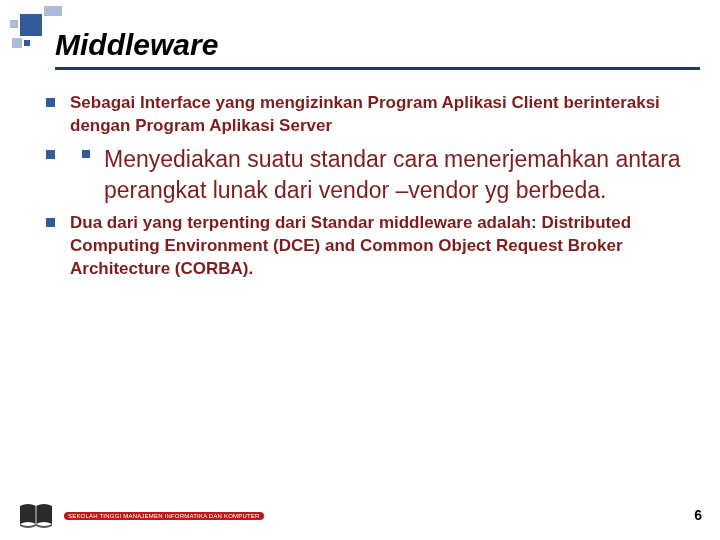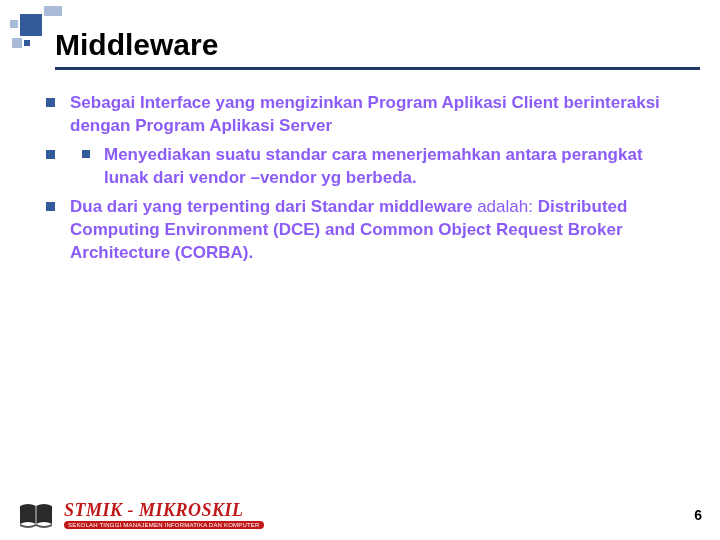--- a/index.html
+++ b/index.html
@@ -21,20 +21,21 @@
   .sq {
     position: absolute;
     background: #335a9a;
   }
   .sq.light { background: #aabbd8; }
   .title-block {
     position: absolute;
     top: 28px;
     left: 55px;
     right: 20px;
+    font-style: italic;
   }
   .title-text {
     font-size: 30px;
     font-weight: bold;
     color: #000;
     line-height: 1.1;
   }
   .title-underline {
     margin-top: 6px;
     height: 3px;
@@ -51,45 +52,45 @@
     list-style: none;
     padding: 0;
   }
   ul.level1 > li {
     position: relative;
     padding-left: 30px;
     margin-bottom: 6px;
     font-size: 17px;
     line-height: 1.35;
     font-weight: bold;
-    color: #8b5cf6;
+    color: #7f1d1d;
   }
   ul.level1 > li::before {
     content: "";
     position: absolute;
     left: 6px;
     top: 6px;
     width: 9px;
     height: 9px;
     background: #335a9a;
   }
   .b3-text { font-weight: bold; }
-  .b3-text .normal { font-weight: normal; margin-top: 16px; }
+  .b3-text .normal { font-weight: bold; margin-top: 16px; }
   ul.level2 {
     list-style: none;
     padding: 0;
     margin-top: 4px;
   }
   ul.level2 > li {
     position: relative;
     padding-left: 34px;
     margin-bottom: 4px;
-    font-size: 17px;
+    font-size: 23px;
     line-height: 1.35;
-    font-weight: bold;
+    font-weight: normal;
   }
   ul.level2 > li::before {
     content: "";
     position: absolute;
     left: 12px;
     top: 6px;
     width: 8px;
     height: 8px;
     background: #335a9a;
   }
@@ -174,18 +175,17 @@
 <div class="footer">
   <div class="logo-group">
     <span class="book-icon">
       <svg width="36" height="30" viewBox="0 0 36 30">
         <path d="M2 6 Q10 2 18 6 Q26 2 34 6 L34 24 Q26 20 18 24 Q10 20 2 24 Z" fill="#2a2a2a"></path>
         <path d="M18 6 L18 24" stroke="#fff" stroke-width="0.8" fill="none"></path>
         <path d="M2 24 Q10 28 18 24 Q26 28 34 24 L34 26 Q26 30 18 26 Q10 30 2 26 Z" fill="#555"></path>
       </svg>
     </span>
     <div class="text-logo">
-      <span class="main">STMIK - MIKROSKIL</span>
       <span class="sub">SEKOLAH TINGGI MANAJEMEN INFORMATIKA DAN KOMPUTER</span>
     </div>
   </div>
   <div class="page-number">6</div>
 </div>
 
 </body></html>

